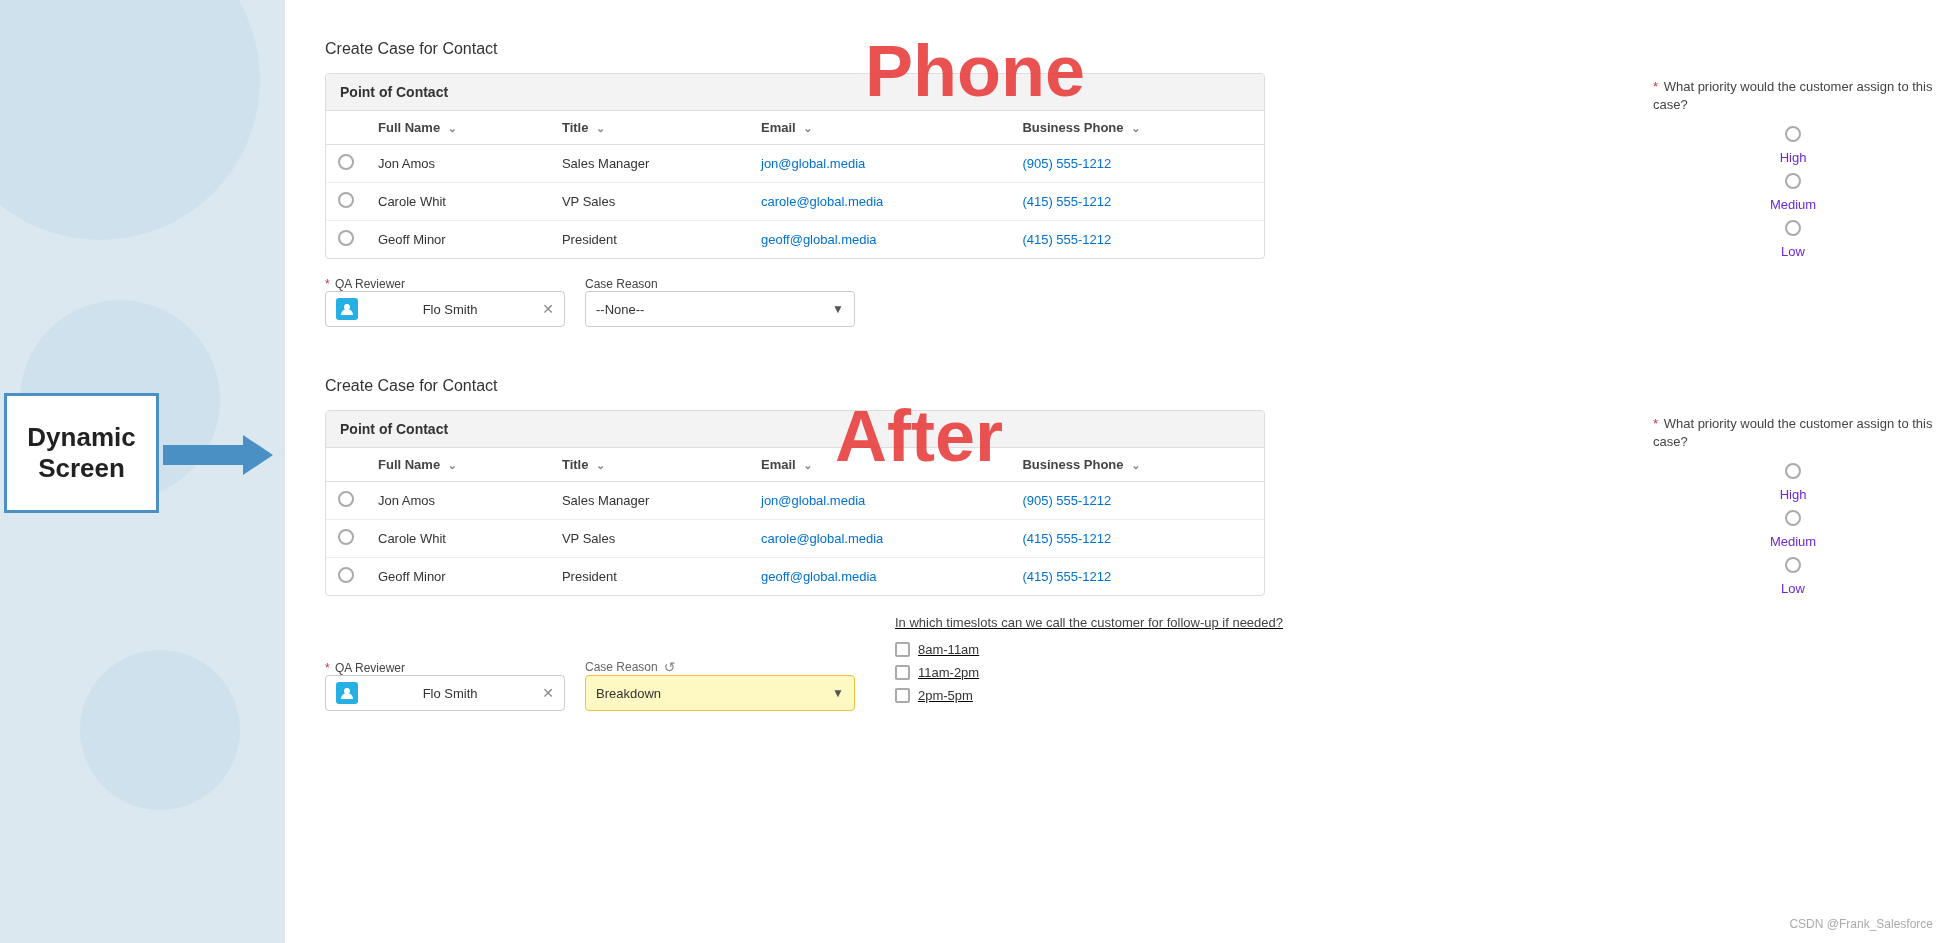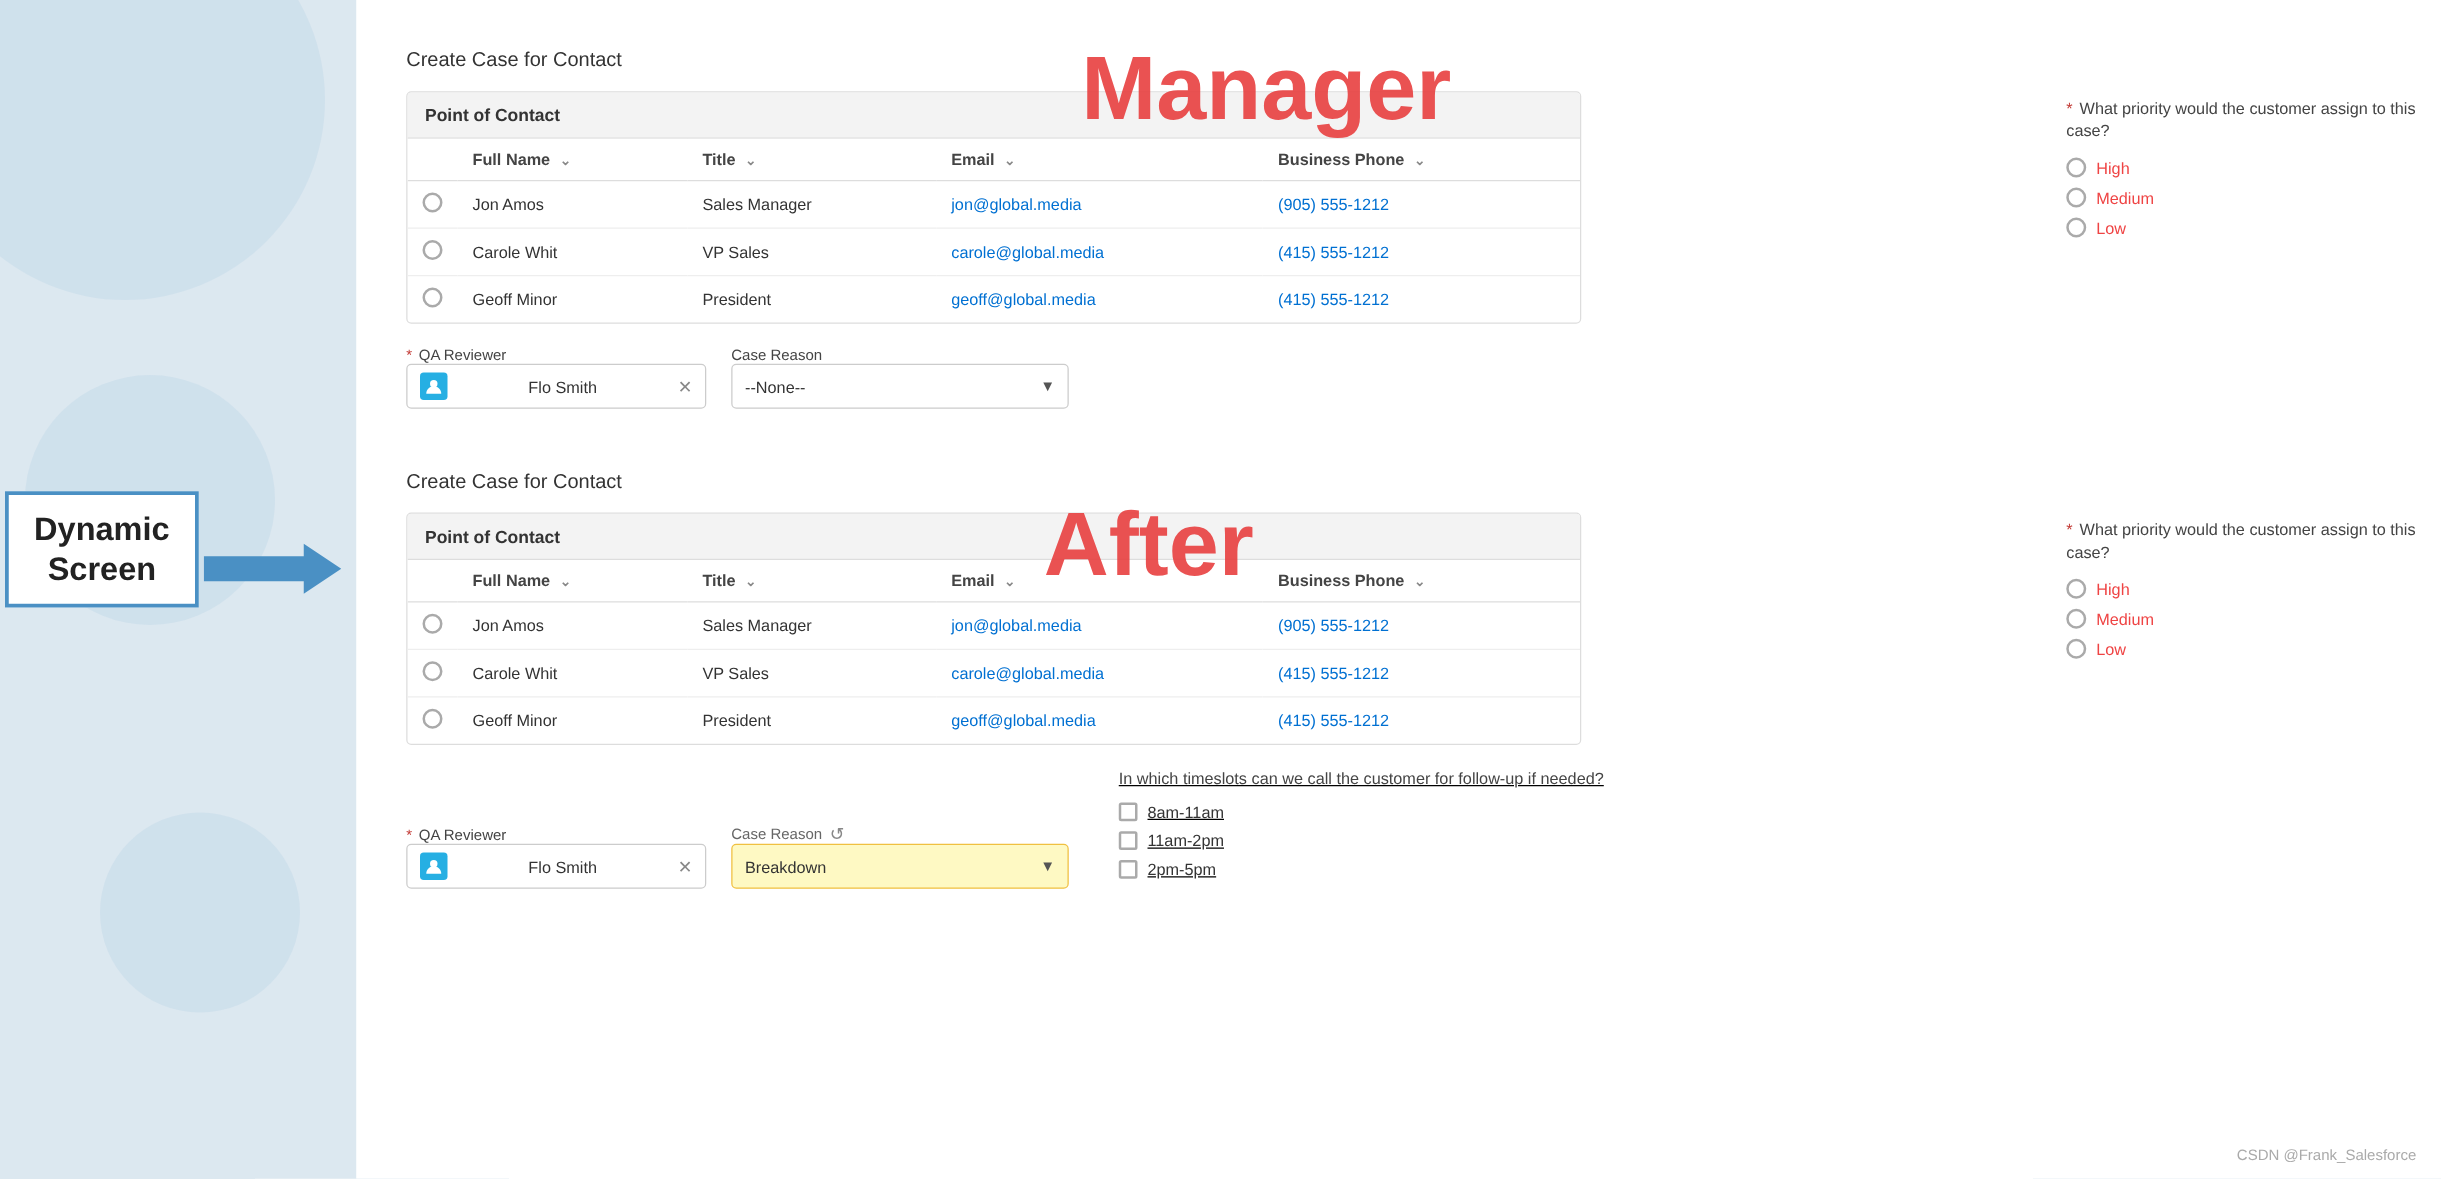--- a/index.html
+++ b/index.html
@@ -24,21 +24,21 @@
       border-radius: 50%;
       background: rgba(180,210,230,0.3);
     }
 
     
     .dynamic-screen-label {
       position: absolute;
       left: 4px;
       top: 393px;
       width: 155px;
-      height: 93px;
+      height: 120px;
       background: white;
       border: 3px solid #4a90c4;
       display: flex;
       align-items: center;
       justify-content: center;
       text-align: center;
       font-size: 26px;
       font-weight: bold;
       color: #222;
       z-index: 10;
@@ -276,21 +276,22 @@
     .right-panel .question .required {
       color: #c23934;
       margin-right: 2px;
     }
     .radio-option {
       display: flex;
       align-items: center;
       gap: 8px;
       margin-bottom: 8px;
       font-size: 13px;
-      color: #ef4444;
+      color: #6d28d9;
+      flex-direction: column;
     }
     .radio-circle {
       width: 16px;
       height: 16px;
       border-radius: 50%;
       border: 2px solid #aaa;
       flex-shrink: 0;
     }
 
     
@@ -346,21 +347,21 @@
 
 <div class="bg-decoration">
   <div class="bg-circle" style="width:320px;height:320px;top:-80px;left:-60px;"></div>
   <div class="bg-circle" style="width:200px;height:200px;top:300px;left:20px;"></div>
   <div class="bg-circle" style="width:160px;height:160px;top:650px;left:80px;"></div>
 </div>
 
 <div class="main-content">
 
   <div class="overlay-label before-label">
-    <span>Manager</span>
+    <span>Phone</span>
   </div>
 
   <div class="section">
     <div class="section-title">Create Case for Contact</div>
     <div class="section-body">
       <div class="table-area">
 
         <div class="poc-table">
           <div class="poc-header">Point of Contact</div>
           <table>

